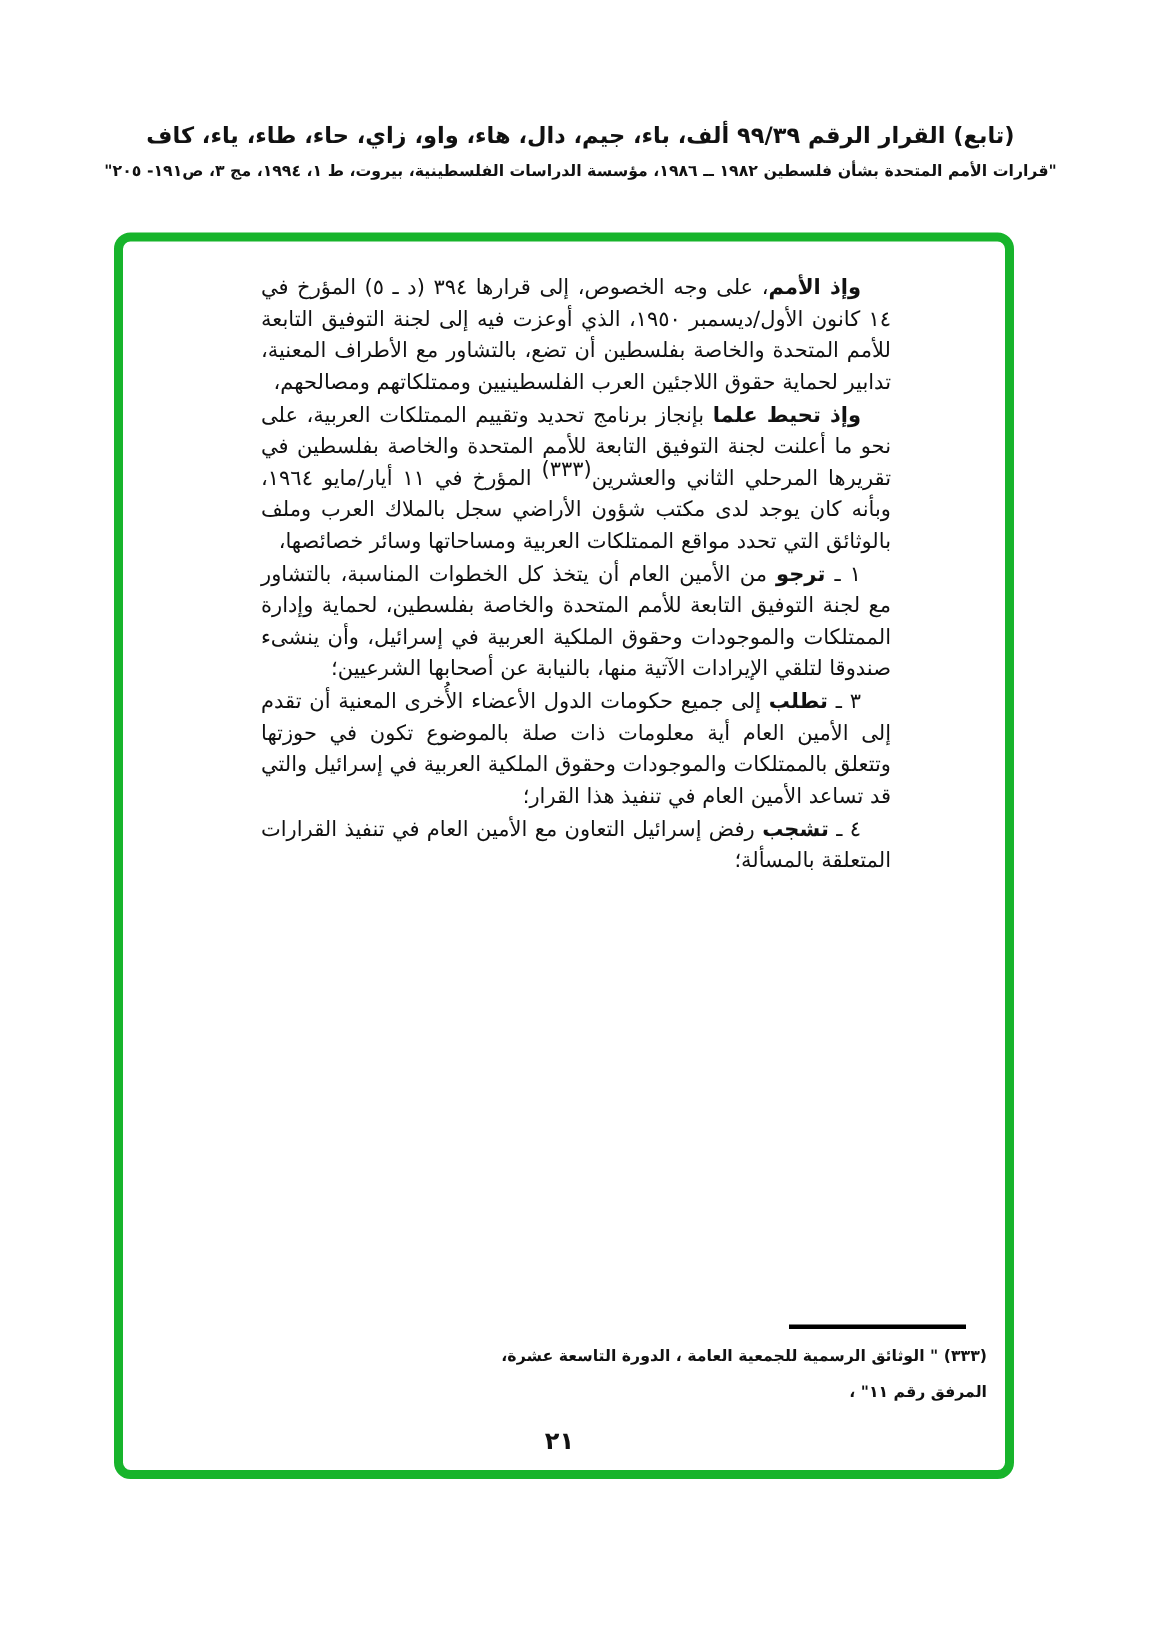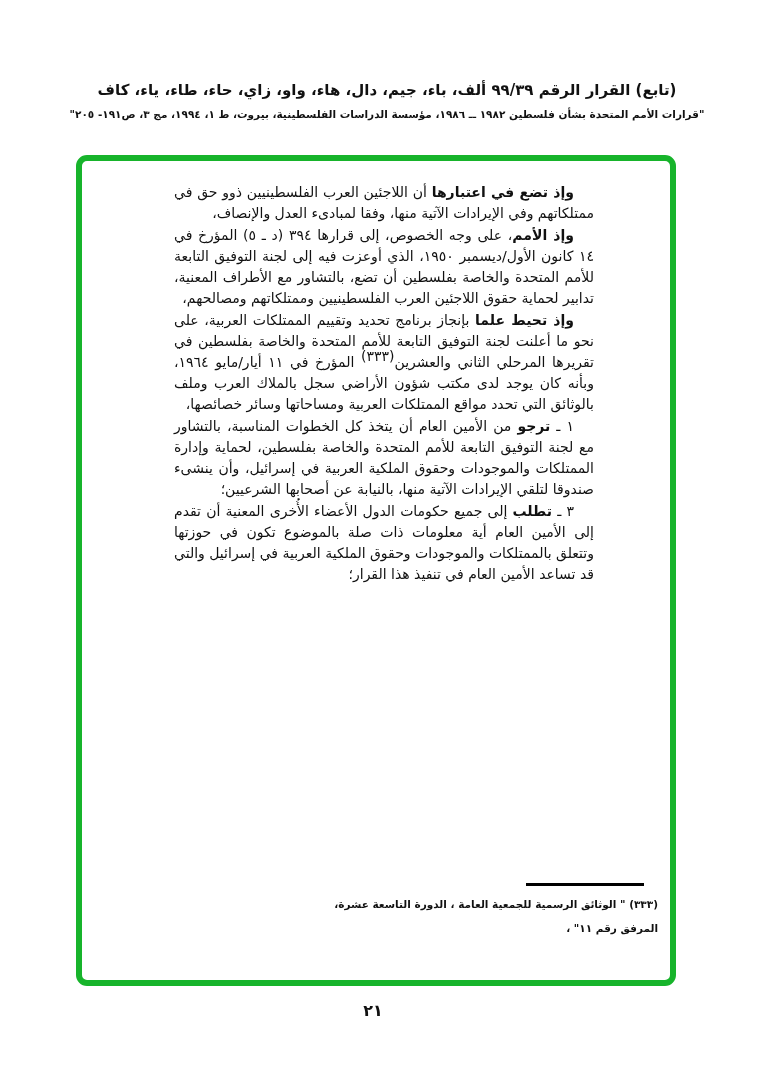--- a/index.html
+++ b/index.html
@@ -34,41 +34,41 @@
   
   .footnote{
     position:absolute;top:722px;right:12px;width:360px;
     direction:rtl;text-align:right;font-size:10.5px;font-weight:bold;line-height:24px;
   }
   .footnote-rule{width:118px;height:3px;background:#000;margin:0 0 6px auto;margin-right:14px;}
   .footnote-line2{padding-right:26px;}
 
   
   .page-number{
-    position:absolute;top:1001px;left:0;width:746px;text-align:center;
+    position:absolute;top:951px;left:0;width:746px;text-align:center;
     font-size:16px;font-weight:bold;direction:rtl;
   }
 </style>
 </head>
 <body>
 
 <div class="page">
 
   <div class="header">
     <p class="header-line1">(تابع) القرار الرقم ٩٩/٣٩ ألف، باء، جيم، دال، هاء، واو، زاي، حاء، طاء، ياء، كاف</p>
     <p class="header-line2">"قرارات الأمم المتحدة بشأن فلسطين ١٩٨٢ ــ ١٩٨٦، مؤسسة الدراسات الفلسطينية، بيروت، ط ١، ١٩٩٤، مج ٣، ص١٩١- ٢٠٥"</p>
   </div>
 
   <div class="doc-frame">
     <div class="doc-body">
-        <p class="para"><span class="bold">وإذ تضع في اعتبارها</span><span> أن اللاجئين العرب الفلسطينيين ذوو حق في ممتلكاتهم وفي الإيرادات الآتية منها، وفقا لمبادىء العدل والإنصاف،</span></p>
         <p class="para"><span class="bold">وإذ الأمم</span><span>، على وجه الخصوص، إلى قرارها ٣٩٤ (د ـ ٥) المؤرخ في ١٤ كانون الأول/ديسمبر ١٩٥٠، الذي أوعزت فيه إلى لجنة التوفيق التابعة للأمم المتحدة والخاصة بفلسطين أن تضع، بالتشاور مع الأطراف المعنية، تدابير لحماية حقوق اللاجئين العرب الفلسطينيين وممتلكاتهم ومصالحهم،</span></p>
         <p class="para"><span class="bold">وإذ تحيط علما</span><span> بإنجاز برنامج تحديد وتقييم الممتلكات العربية، على نحو ما أعلنت لجنة التوفيق التابعة للأمم المتحدة والخاصة بفلسطين في تقريرها المرحلي الثاني والعشرين</span><sup>(٣٣٣)</sup><span> المؤرخ في ١١ أيار/مايو ١٩٦٤، وبأنه كان يوجد لدى مكتب شؤون الأراضي سجل بالملاك العرب وملف بالوثائق التي تحدد مواقع الممتلكات العربية ومساحاتها وسائر خصائصها،</span></p>
         <p class="para"><span>١ ـ </span><span class="bold">ترجو</span><span> من الأمين العام أن يتخذ كل الخطوات المناسبة، بالتشاور مع لجنة التوفيق التابعة للأمم المتحدة والخاصة بفلسطين، لحماية وإدارة الممتلكات والموجودات وحقوق الملكية العربية في إسرائيل، وأن ينشىء صندوقا لتلقي الإيرادات الآتية منها، بالنيابة عن أصحابها الشرعيين؛</span></p>
         <p class="para"><span>٣ ـ </span><span class="bold">تطلب</span><span> إلى جميع حكومات الدول الأعضاء الأُخرى المعنية أن تقدم إلى الأمين العام أية معلومات ذات صلة بالموضوع تكون في حوزتها وتتعلق بالممتلكات والموجودات وحقوق الملكية العربية في إسرائيل والتي قد تساعد الأمين العام في تنفيذ هذا القرار؛</span></p>
+        <p class="para"><span>٤ ـ </span><span class="bold">تشجب</span><span> رفض إسرائيل التعاون مع الأمين العام في تنفيذ القرارات المتعلقة بالمسألة؛</span></p>
       </div>
 
     <div class="footnote">
       <div class="footnote-rule"></div>
       <div class="footnote-line1">(٣٣٣) " الوثائق الرسمية للجمعية العامة ، الدورة التاسعة عشرة، المرفق رقم ١١" ،</div>
     </div>
   </div>
 
   <div class="page-number">٢١</div>
 

